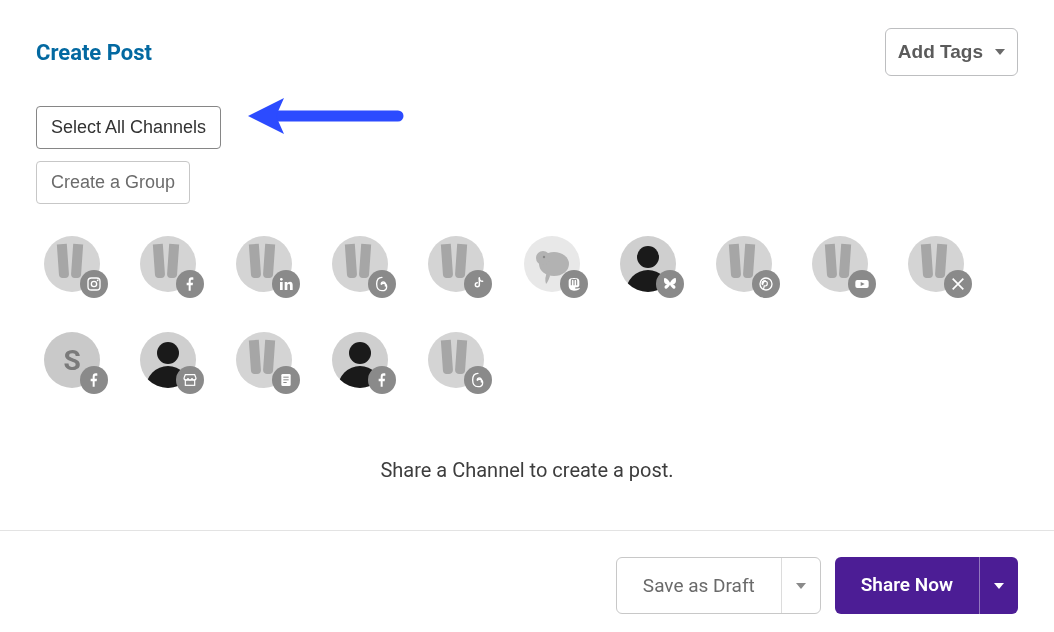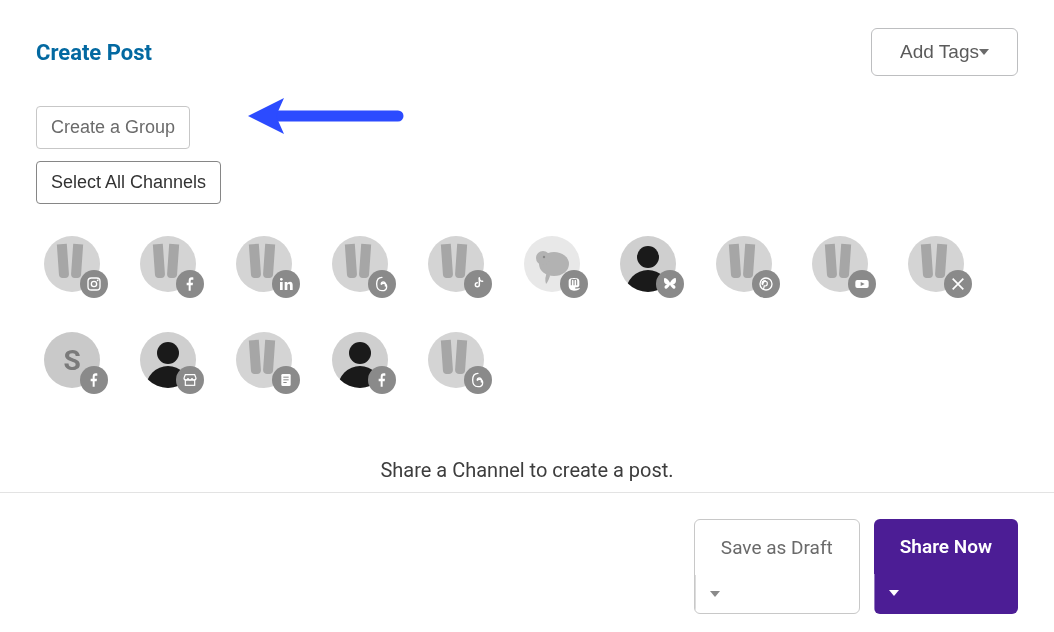--- a/index.html
+++ b/index.html
@@ -18,26 +18,27 @@
       padding: 28px 36px 0 36px;
     }
     .page-title {
       font-size: 22px;
       font-weight: 700;
       color: #0369a1;
     }
     .add-tags-btn {
       display: flex;
       align-items: center;
-      padding: 12px 28px;
+      gap: 12px;
+      padding: 12px 12px;
       background: #fff;
       border: 1px solid #bdbec0;
       border-radius: 6px;
       font-size: 19px;
-      font-weight: 400;
+      font-weight: 700;
       color: #5b5b5b;
       cursor: pointer;
     }
     .tri-down {
       width: 0; height: 0;
       border-left: 5px solid transparent;
       border-right: 5px solid transparent;
       border-top: 6px solid #6a6a6a;
     }
     .controls {
@@ -171,21 +172,20 @@
       padding: 26px 36px 18px 36px;
       display: flex;
       justify-content: flex-end;
       gap: 14px;
       background: #fff;
     }
     .split-btn {
       display: flex;
       border-radius: 6px;
       overflow: hidden;
-      flex-direction: column;
     }
     .split-btn.draft {
       border: 1px solid #c8c8c8;
       background: #fff;
     }
     .split-btn.draft .main { color: #6a6a6a; }
     .split-btn.draft .caret-part { border-left: 1px solid #dcdcdc; }
     .split-btn.share {
       background: #4c1d95;
     }
@@ -221,24 +221,24 @@
 <div class="header">
   <h1 class="page-title">Create Post</h1>
   <button class="add-tags-btn">
     <span>Add Tags</span>
     <span class="tri-down"></span>
   </button>
 </div>
 
 <div class="controls">
   <div>
-    <button class="pill-btn secondary">Create a Group</button>
+    <button class="pill-btn primary">Select All Channels</button>
   </div>
   <div>
-    <button class="pill-btn primary">Select All Channels</button>
+    <button class="pill-btn secondary">Create a Group</button>
   </div>
   <svg class="arrow" width="160" height="60">
     <defs></defs>
     <path d="M 150 22 L 24 22" stroke="#2c4bff" stroke-width="11" fill="none" stroke-linecap="round"></path>
     <polygon points="0,22 36,4 28,22 36,40" fill="#2c4bff"></polygon>
   </svg>
 </div>
 
 <div class="channels" id="channels-container">
 <div class="channel">

